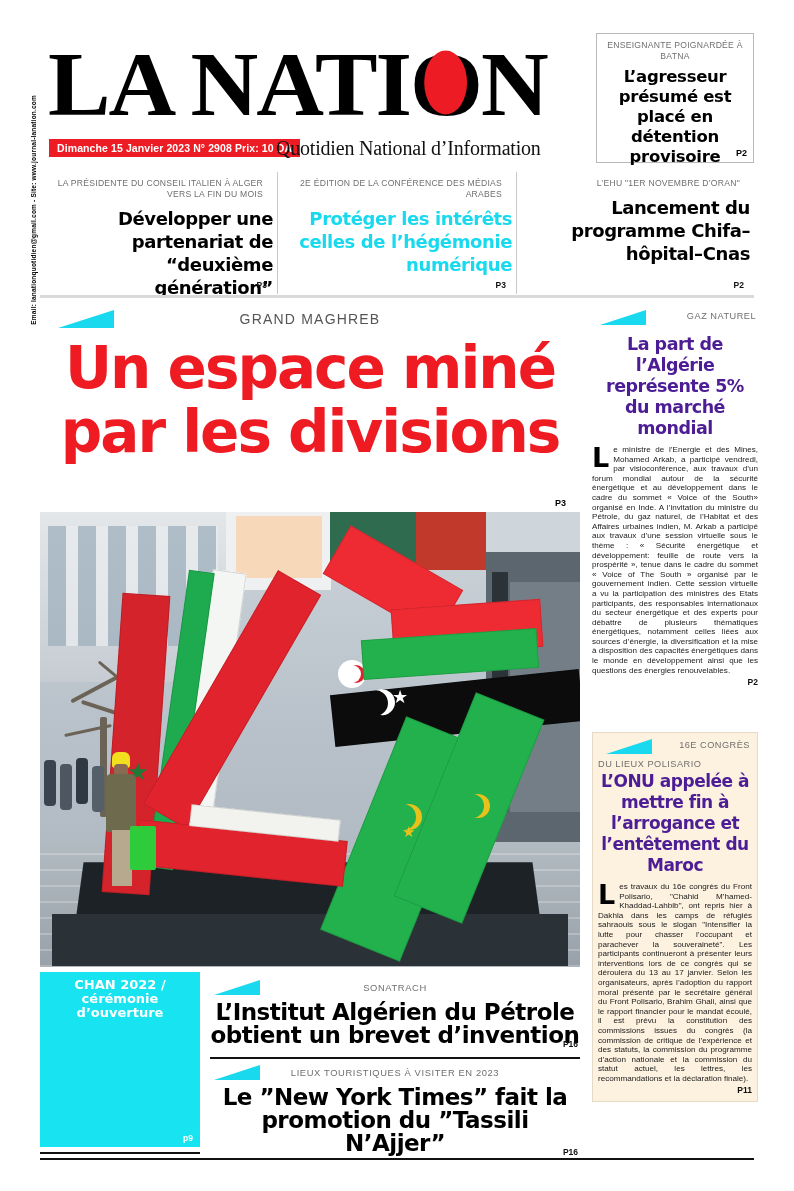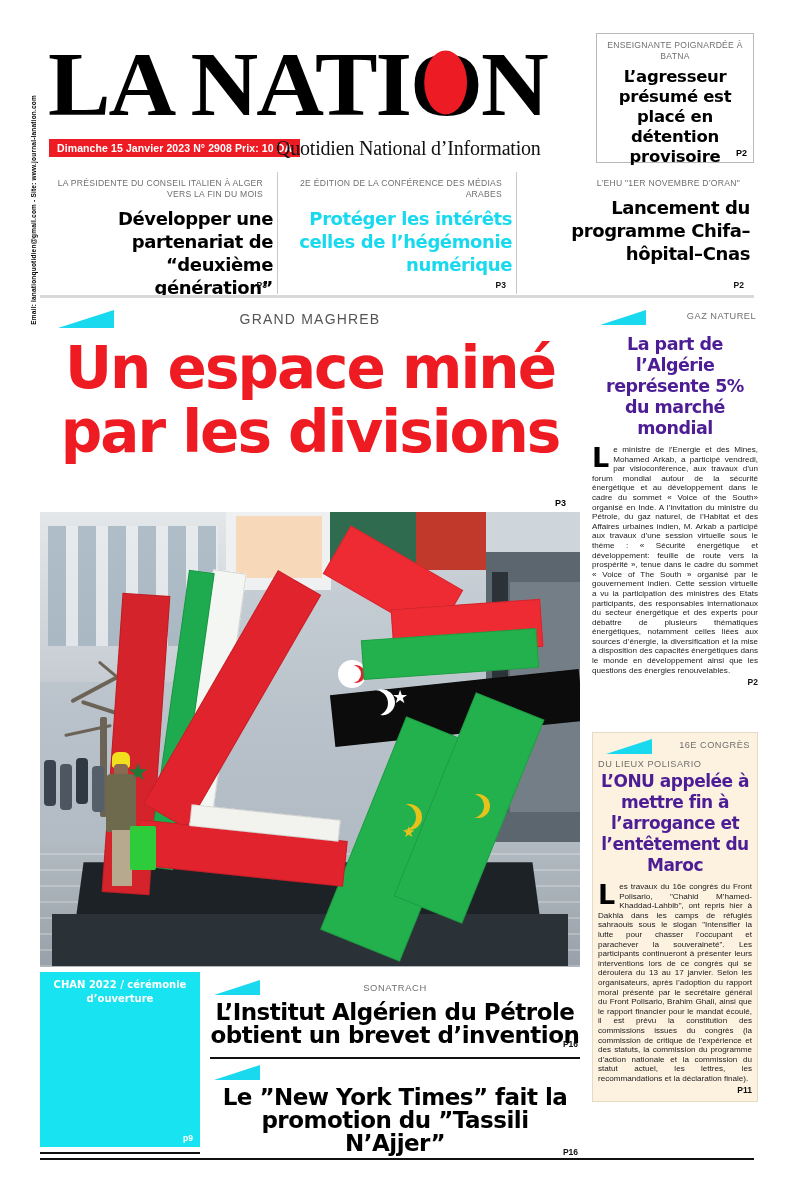--- a/index.html
+++ b/index.html
@@ -137,21 +137,21 @@
   }
   .side-pg{text-align:right;font-size:8.5px;font-weight:bold;margin-top:2px;}
   .polisario{position:absolute;left:592px;top:732px;width:166px;background:#fdf1e0;padding:4px 5px 6px;box-sizing:border-box;border:1px solid #e6d9c6;}
   .polisario .side-head{font-size:17px;line-height:21px;}
 
   
   .chan{
     position:absolute;left:40px;top:972px;width:160px;height:175px;background:#18e3f0;
     box-sizing:border-box;padding:6px 6px 4px;text-align:center;color:#fff;
   }
-  .chan-k{font-family:"DejaVu Sans",sans-serif;font-weight:bold;font-size:10px;line-height:14px;}
+  .chan-k{font-family:"DejaVu Sans",sans-serif;font-weight:bold;font-size:13px;line-height:14px;}
   .chan-h{font-family:"DejaVu Sans",sans-serif;font-weight:bold;font-size:24px;line-height:27px;margin-top:6px;letter-spacing:-.6px;}
   .chan-p{position:absolute;right:7px;bottom:4px;font-size:8.5px;font-weight:bold;}
 
   
   .bi{position:absolute;width:370px;left:210px;}
   .bi .bi-top{position:relative;height:22px;}
   .bi .bi-top .tri{position:absolute;left:4px;top:2px;}
   .bi-kicker{position:absolute;left:0;right:0;top:4px;text-align:center;font-size:9.4px;color:#6f6f6f;letter-spacing:.6px;}
   .bi-head{
     font-family:"DejaVu Sans",sans-serif;font-weight:bold;font-size:23px;line-height:23px;
@@ -316,20 +316,21 @@
       <div class="bi-kicker">SONATRACH</div>
     </div>
     <div class="bi-head">L’Institut Algérien du Pétrole obtient un brevet d’invention</div>
     <div class="bi-pg">P16</div>
   </div>
   <div class="hr-blk" style="top:1057px;"></div>
 
   <div class="bi" style="top:1063px;">
     <div class="bi-top">
       <div class="tri tri-cyan-sm"></div>
+      <div class="bi-kicker">LIEUX TOURISTIQUES À VISITER EN 2023</div>
     </div>
     <div class="bi-head">Le ”New York Times” fait la promotion du ”Tassili N’Ajjer”</div>
     <div class="bi-pg">P16</div>
   </div>
 
   <div class="hr-left" style="top:1152px;"></div>
   <div class="outer-rule"></div>
 
 </div>
 

